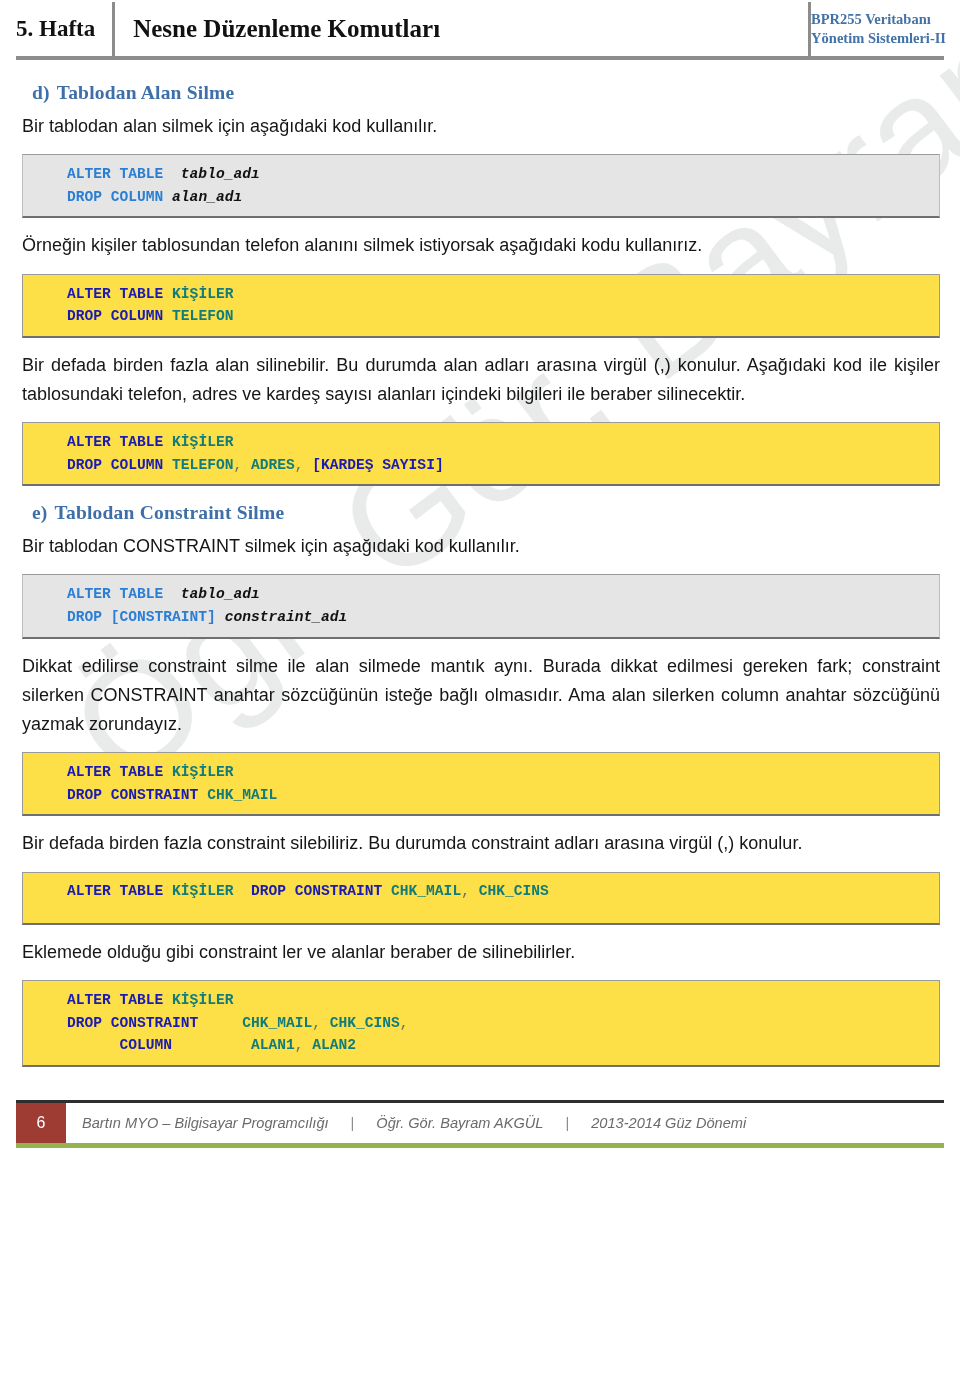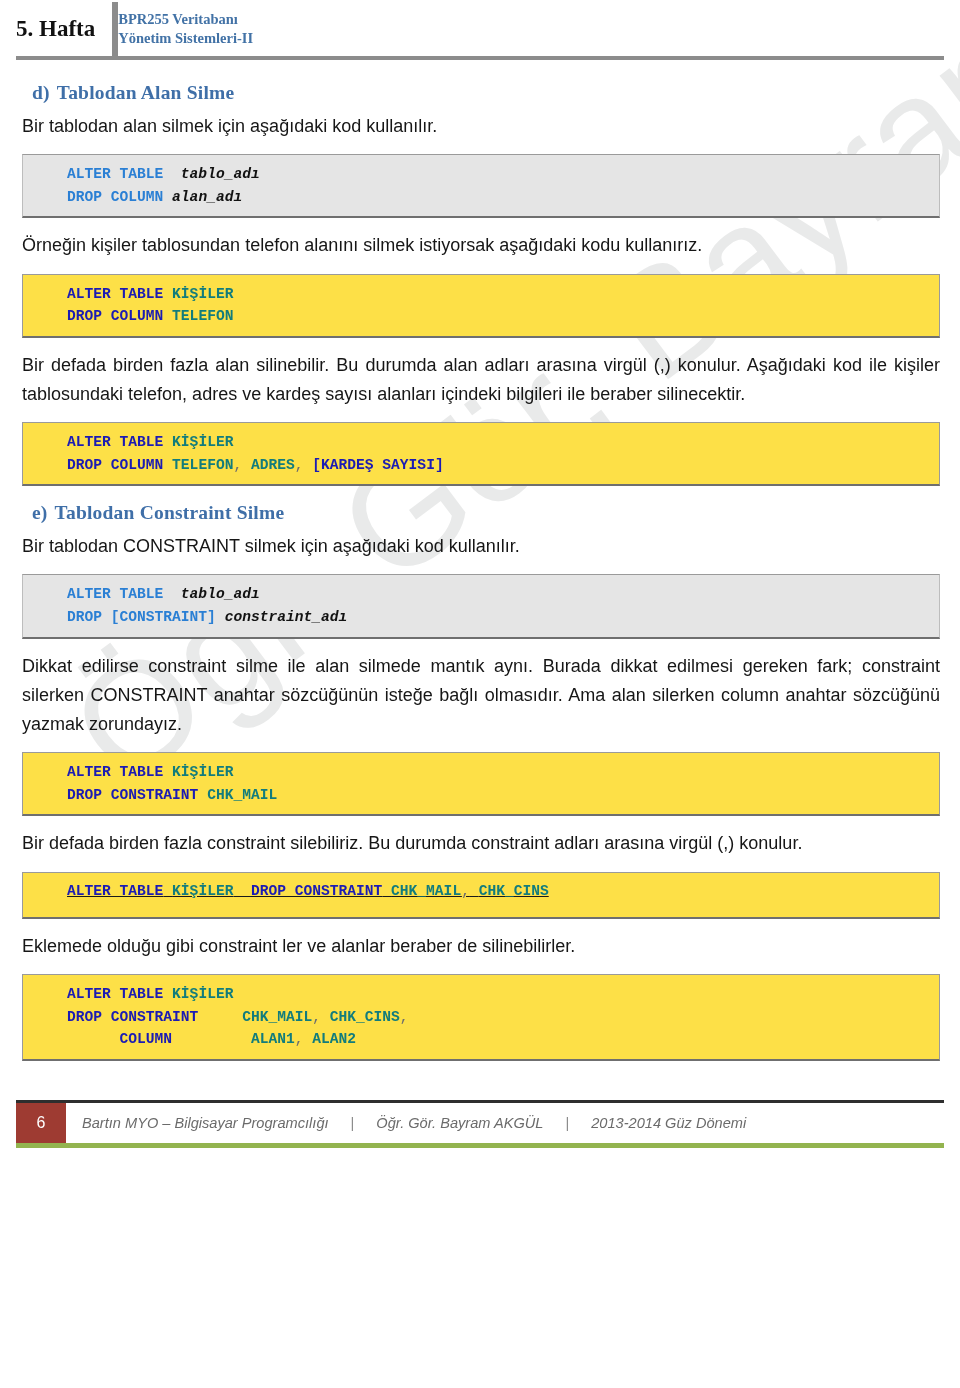--- a/index.html
+++ b/index.html
@@ -157,21 +157,21 @@
   .code.pink {
     background: #e5e5e5;
     border-left: 1px solid #bdbdbd;
     border-right: 1px solid #bdbdbd;
   }
   .code.blue {
     background: #fde047;
     border-left: 1px solid #9a9a9a;
     border-right: 1px solid #9a9a9a;
   }
-  .code.oneline { padding-top: 7px; padding-bottom: 15px; text-decoration: underline; }
+  .code.oneline { padding-top: 7px; padding-bottom: 21px; }
 
   
   .kw-light { color: #2a7fd4; font-weight: bold; }   
   .kw-dark  { color: #1b1bb4; font-weight: bold; }   
   .ident    { color: #127c7c; font-weight: bold; }   
   .ph       { color: #121212; font-style: italic; font-weight: bold; }
   .punct    { color: #6d6d6d; }
 
   
   .footer {
@@ -237,20 +237,21 @@
 <div class="watermark">
   <span>Öğr. Gör. Bayram AKGÜL</span>
 </div>
 
 <div class="page">
 
   <div class="header">
     <div class="header-inner">
       <div class="hdr-week">5. Hafta</div>
       <div class="hdr-divider"></div>
+      <div class="hdr-title">Nesne Düzenleme Komutları</div>
       <div class="hdr-divider2"></div>
       <div class="hdr-course">
         <div>BPR255 Veritabanı</div>
         <div>Yönetim Sistemleri-II</div>
       </div>
     </div>
     <div class="header-rule"></div>
   </div>
 
   <div class="content">

